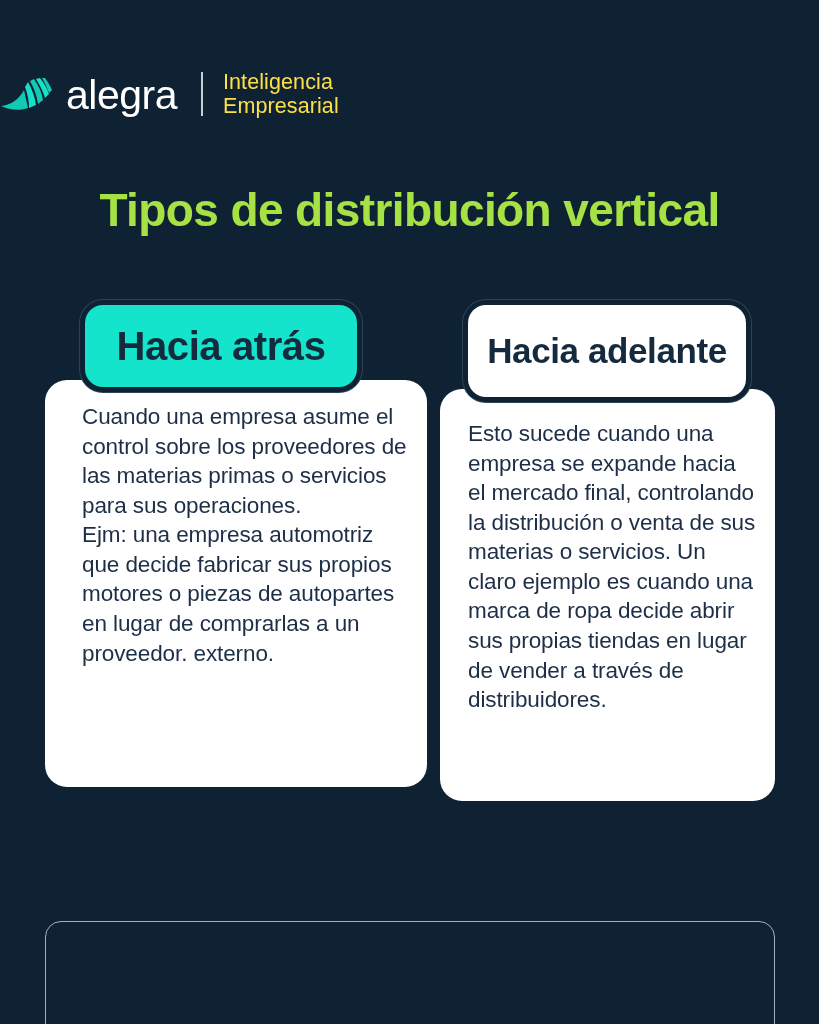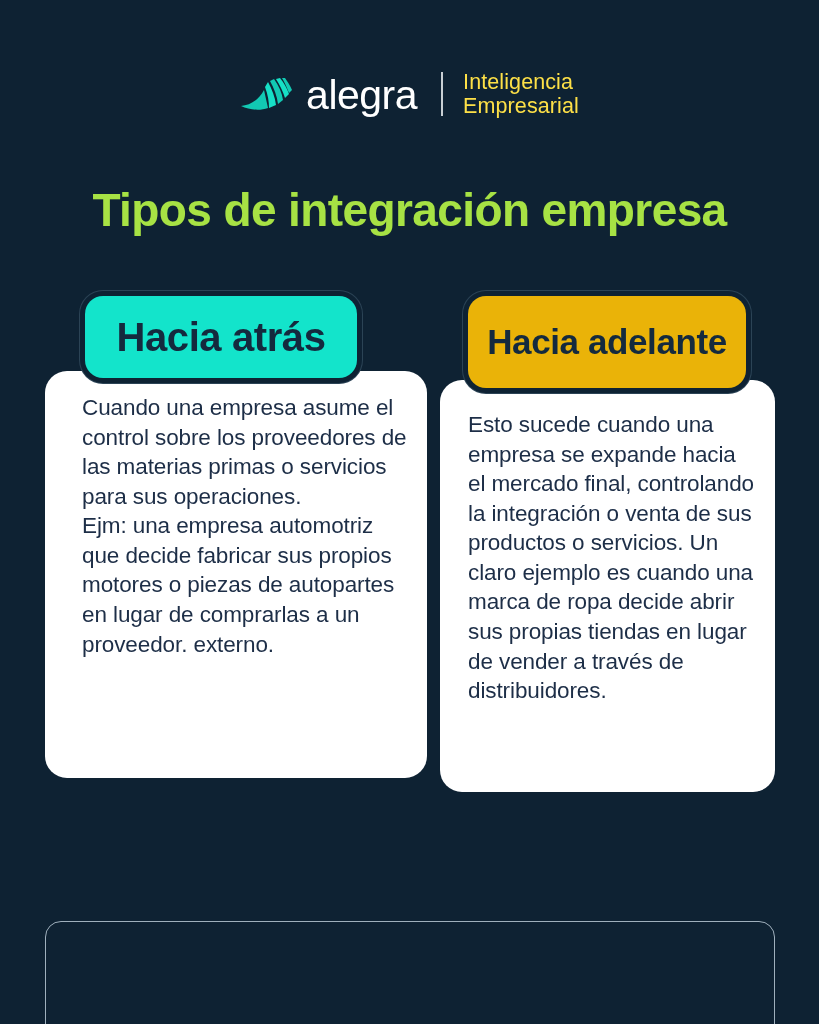--- a/index.html
+++ b/index.html
@@ -22,21 +22,20 @@
   }
 
   
   .brand {
     position: absolute;
     top: 66px;
     left: 0;
     right: 0;
     display: flex;
     align-items: center;
-    justify-content: center;
     gap: 14px;
     height: 56px;
   }
   .brand-mark {
     width: 52px;
     height: 40px;
     display: block;
     flex: 0 0 auto;
   }
   .brand-word {
@@ -73,21 +72,21 @@
     color: #a7e244;
     font-size: 46px;
     font-weight: 700;
     line-height: 1.18;
     letter-spacing: -0.6px;
   }
 
   
   .columns {
     position: absolute;
-    top: 296px;
+    top: 305px;
     left: 0;
     right: 0;
     height: 520px;
   }
 
   .column {
     position: absolute;
     top: 0;
   }
   .column.left  { left: 45px;  width: 355px; }
@@ -112,21 +111,21 @@
     width: 272px;
     height: 82px;
     background: #13e4cb;
     font-size: 40px;
     line-height: 1.05;
   }
   .badge.right {
     margin-left: 28px;
     width: 278px;
     height: 92px;
-    background: #eab308;
+    background: #ffffff;
     font-size: 35px;
     line-height: 1.12;
   }
 
   .card {
     position: relative;
     background: #ffffff;
     border-radius: 22px;
     box-sizing: border-box;
     color: #1d2e47;
@@ -178,32 +177,32 @@
       </svg>
     </span>
     <span class="brand-word">alegra</span>
     <span class="brand-divider"></span>
     <span class="brand-sub">
       <span>Inteligencia</span><br>
       <span>Empresarial</span>
     </span>
   </div>
 
-  <h1 class="headline">Tipos de integración empresa</h1>
+  <h1 class="headline">Tipos de distribución vertical</h1>
 
   <div class="columns">
 
     <div class="column left">
       <div class="badge left">Hacia atrás</div>
       <div class="card left">Cuando una empresa asume el control sobre los proveedores de las materias primas o servicios para sus operaciones.
 Ejm: una empresa automotriz que decide fabricar sus propios motores o piezas de autopartes en lugar de comprarlas a un proveedor. externo.</div>
     </div>
 
     <div class="column right">
       <div class="badge right">Hacia adelante</div>
-      <div class="card right">Esto sucede cuando una empresa se expande hacia el mercado final, controlando la integración o venta de sus productos o servicios. Un claro ejemplo es cuando una marca de ropa decide abrir sus propias tiendas en lugar de vender a través de distribuidores.</div>
+      <div class="card right">Esto sucede cuando una empresa se expande hacia el mercado final, controlando la distribución o venta de sus materias o servicios. Un claro ejemplo es cuando una marca de ropa decide abrir sus propias tiendas en lugar de vender a través de distribuidores.</div>
     </div>
 
   </div>
 
   <div class="outline-panel"></div>
 
 </div>
 
 </body></html>

